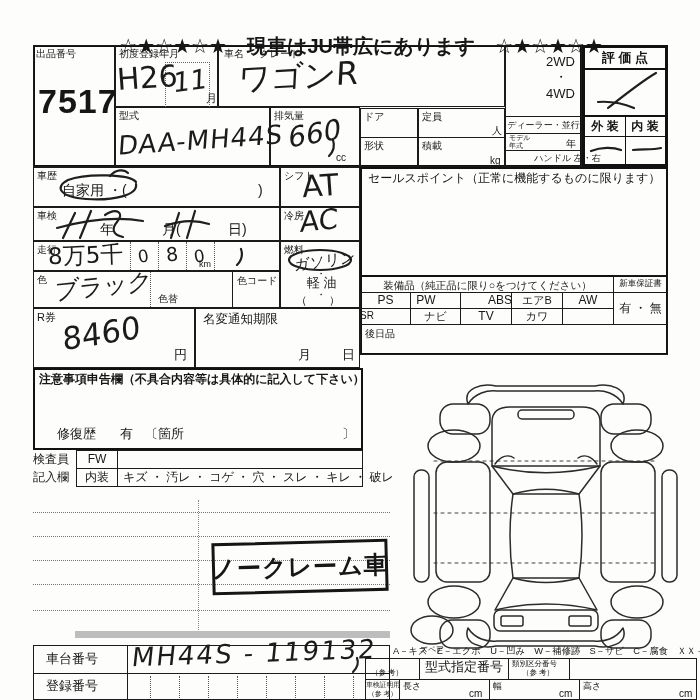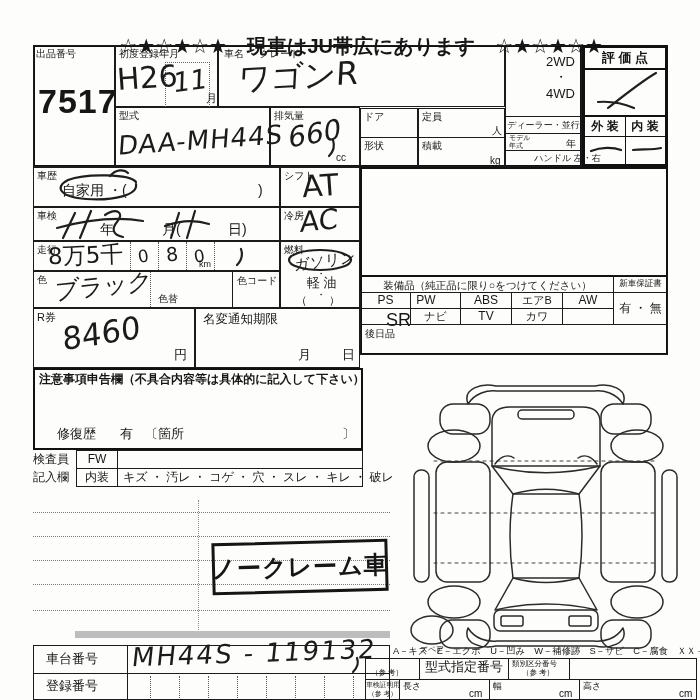--- a/index.html
+++ b/index.html
@@ -177,39 +177,40 @@
   <div class="t" style="left:342px;top:348px;font-size:13px;">日</div>
 
   <div class="c2" style="left:33px;top:368px;width:330px;height:82px;"></div>
   <div class="t" style="left:39px;top:373px;font-size:12px;font-weight:bold;">注意事項申告欄（不具合内容等は具体的に記入して下さい）</div>
   <div class="t" style="left:57px;top:427px;font-size:13px;">修復歴</div>
   <div class="t" style="left:120px;top:427px;font-size:13px;">有</div>
   <div class="t" style="left:145px;top:427px;font-size:13px;">〔箇所</div>
   <div class="t" style="left:342px;top:427px;font-size:13px;">〕</div>
 
   <div class="c2" style="left:360px;top:167px;width:308px;height:110px;"></div>
+  <div class="t" style="left:368px;top:172px;font-size:12px;">セールスポイント（正常に機能するものに限ります）</div>
 
   <div class="c2" style="left:360px;top:275px;width:308px;height:80px;"></div>
   <div class="t" style="left:362px;top:279px;width:251px;text-align:center;font-size:10.5px;">装備品（純正品に限り○をつけてください）</div>
   <div class="c" style="left:613px;top:275px;width:55px;height:18px;"></div>
   <div class="t" style="left:613px;top:279px;width:55px;text-align:center;font-size:8.5px;">新車保証書</div>
 
   <div class="c" style="left:360px;top:292px;width:51px;height:17px;"></div>
   <div class="t" style="left:360px;top:294px;width:51px;text-align:center;font-size:12px;">PS</div>
   <div class="c" style="left:410px;top:292px;width:51px;height:17px;"></div>
   <div class="t" style="left:410px;top:294px;width:32px;text-align:center;font-size:12px;">PW</div>
   <div class="c" style="left:460px;top:292px;width:52px;height:17px;"></div>
-  <div class="t" style="left:460px;top:294px;width:52px;text-align:center;font-size:12px;">ABS</div>
+  <div class="t" style="left:460px;top:294px;width:52px;text-align:right;font-size:12px;">ABS</div>
   <div class="c" style="left:511px;top:292px;width:52px;height:17px;"></div>
   <div class="t" style="left:511px;top:294px;width:52px;text-align:center;font-size:11px;">エアB</div>
   <div class="c" style="left:562px;top:292px;width:52px;height:17px;"></div>
   <div class="t" style="left:562px;top:294px;width:52px;text-align:center;font-size:12px;">AW</div>
 
   <div class="c" style="left:360px;top:308px;width:51px;height:17px;"></div>
-  <div class="t" style="left:360px;top:310px;width:51px;text-align:right;font-size:18px;">SR</div>
+  <div class="t" style="left:360px;top:310px;width:51px;text-align:left;font-size:10px;">SR</div>
   <div class="c" style="left:410px;top:308px;width:51px;height:17px;"></div>
   <div class="t" style="left:410px;top:310px;width:51px;text-align:center;font-size:11px;">ナビ</div>
   <div class="c" style="left:460px;top:308px;width:52px;height:17px;"></div>
   <div class="t" style="left:460px;top:310px;width:52px;text-align:center;font-size:12px;">TV</div>
   <div class="c" style="left:511px;top:308px;width:52px;height:17px;"></div>
   <div class="t" style="left:511px;top:310px;width:52px;text-align:center;font-size:11px;">カワ</div>
   <div class="c" style="left:562px;top:308px;width:52px;height:17px;"></div>
   <div class="t" style="left:562px;top:310px;width:52px;text-align:center;font-size:12px;"></div>
 
   <div class="c" style="left:613px;top:292px;width:55px;height:33px;"></div>

